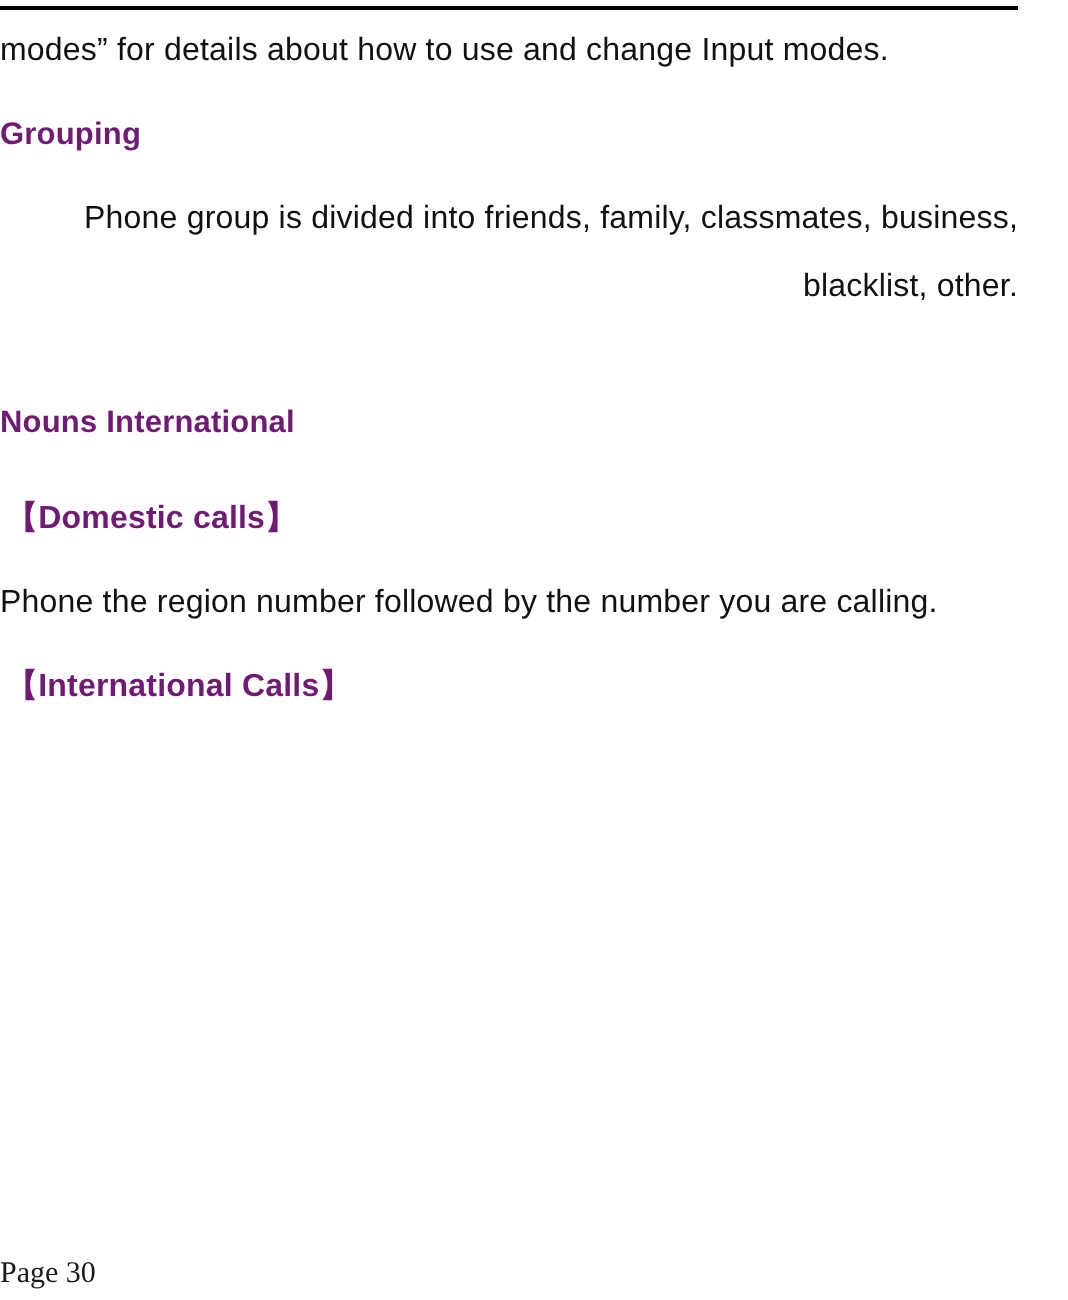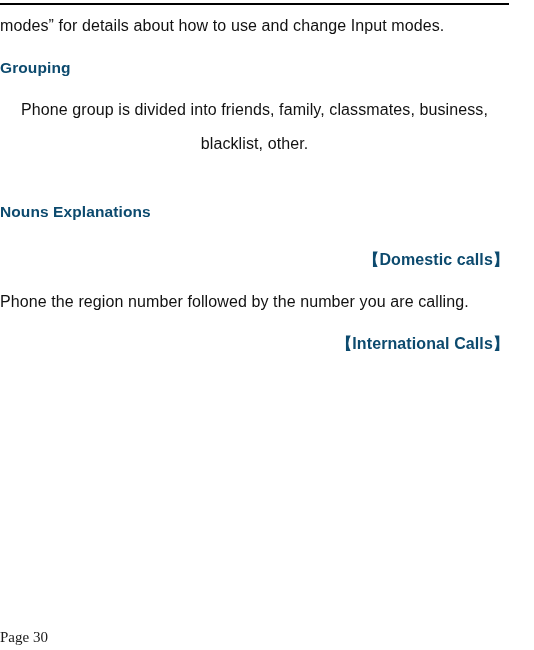--- a/index.html
+++ b/index.html
@@ -34,39 +34,38 @@
     position: absolute;
     top: 9px;
     left: 0px;
     width: 509px;
   }
   p.body-text {
     margin: 0 0 0 0;
     font-size: 16px;
     line-height: 34px;
     color: #111111;
-    text-align: center;
+    text-align: right;
     letter-spacing: 0.1px;
   }
   p.body-text.justified {
     text-align: justify;
     text-justify: inter-word;
   }
   h3.heading {
     margin: 0;
     font-size: 15.5px;
     line-height: 34px;
     font-weight: bold;
-    color: #0c4a6e;
+    color: #701a75;
     letter-spacing: 0.1px;
   }
   h3.heading.bracketed {
     padding-left: 3px;
     font-size: 16px;
-    text-align: right;
   }
   .spacer-line {
     height: 34px;
   }
   .gap-sm {
     height: 14px;
   }
   .gap-xs {
     height: 8px;
   }
@@ -96,21 +95,21 @@
     <div class="gap-xs"></div>
 
     <h3 class="heading">Grouping</h3>
 
     <div class="gap-xs"></div>
 
     <p class="body-text">Phone group is divided into friends, family, classmates, business, blacklist, other.</p>
 
     <div class="spacer-line"></div>
 
-    <h3 class="heading">Nouns Explanations</h3>
+    <h3 class="heading">Nouns International</h3>
 
     <div class="gap-sm"></div>
 
     <h3 class="heading bracketed">【Domestic calls】</h3>
 
     <div class="gap-xs"></div>
 
     <p class="body-text justified">Phone the region number followed by the number you are calling.</p>
 
     <div class="gap-xs"></div>

